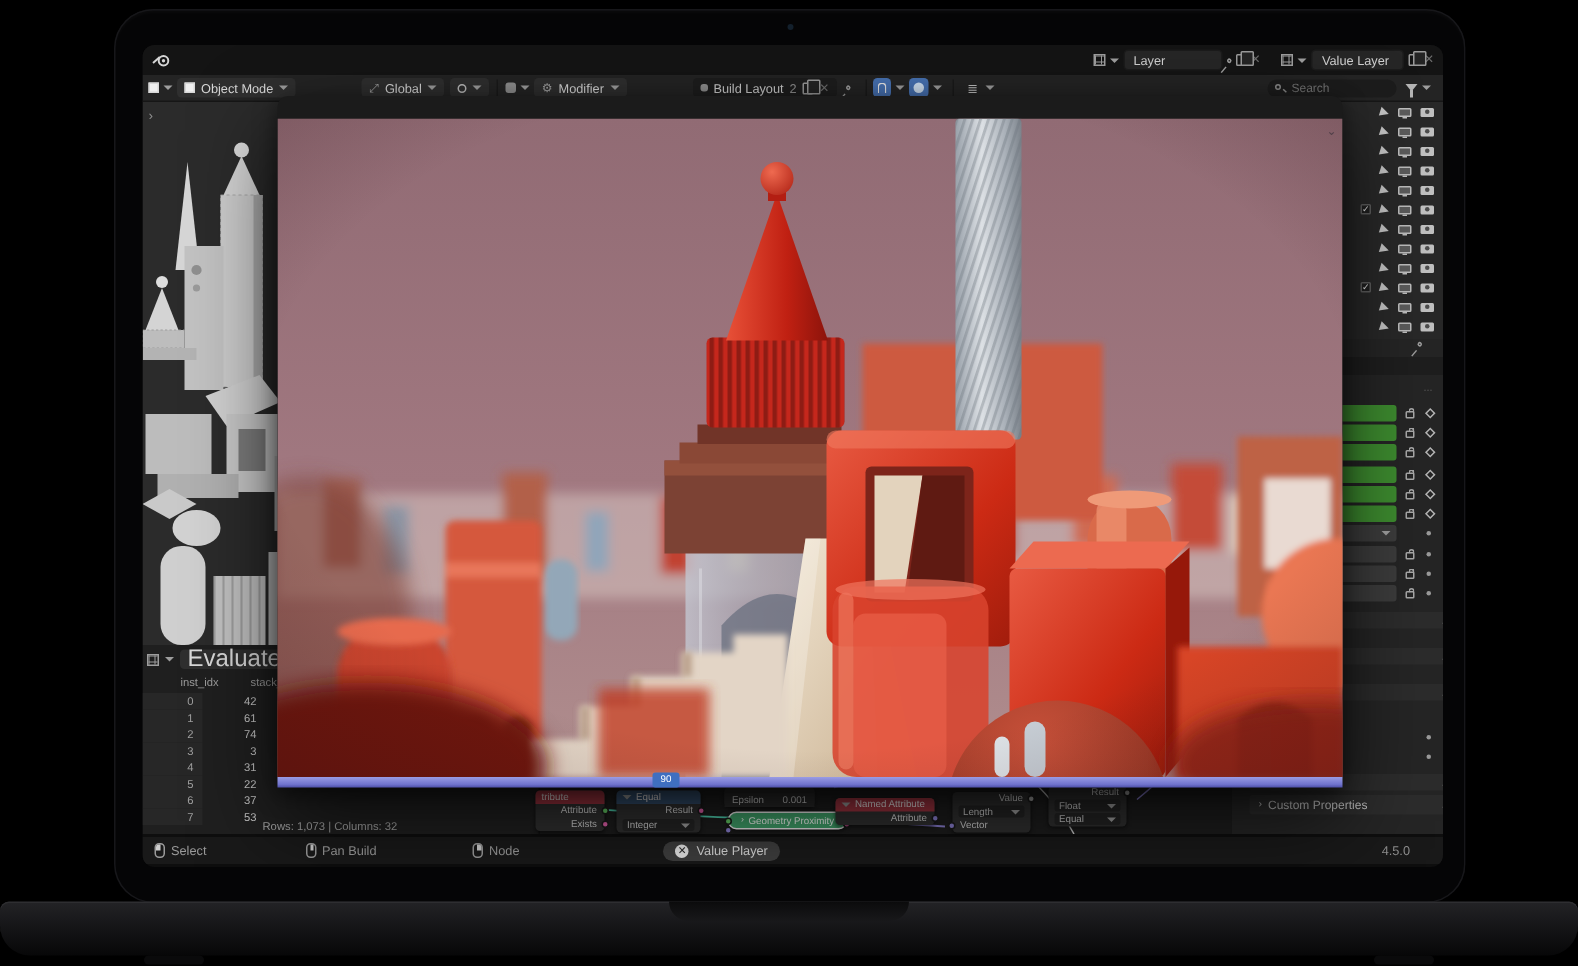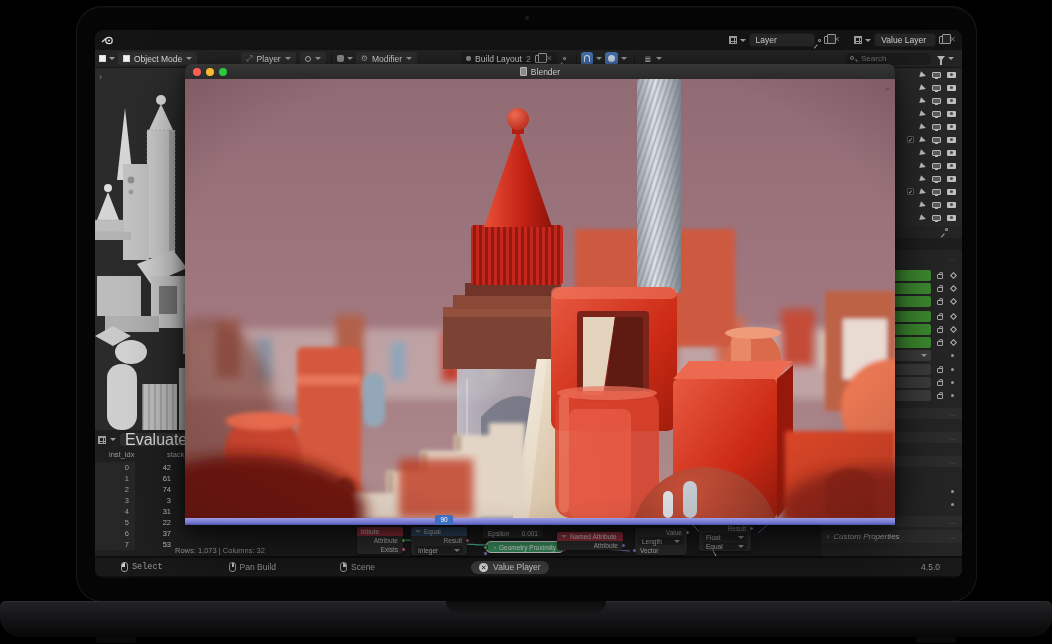--- a/index.html
+++ b/index.html
@@ -73,21 +73,21 @@
   
   .props{left:726px;top:196px;width:141px;height:330px;background:#252525;}
   .gfield{position:absolute;left:2px;width:108px;height:11px;background:#3d8b2f;border-radius:2px;
       color:#eef6ea;font-size:7px;line-height:11px;text-align:right;padding-right:4px;}
   .nfield{position:absolute;left:2px;width:108px;height:11px;background:#3c3c3c;border-radius:2px;
       color:#d2d2d2;font-size:7px;line-height:11px;text-align:right;padding-right:4px;}
   .icon-lock{position:absolute;width:6px;height:5px;border:1px solid #a8a8a8;border-radius:1px;}
   .icon-lock::before{content:"";position:absolute;left:1px;top:-3px;width:2px;height:2px;border:1px solid #a8a8a8;border-bottom:none;border-radius:2px 2px 0 0;}
   .icon-diamond{position:absolute;width:5px;height:5px;border:1px solid #b5b5b5;transform:rotate(45deg);}
   .icon-dot{position:absolute;width:3px;height:3px;border-radius:50%;background:#9a9a9a;}
-  .panel-bar{position:absolute;left:0;width:141px;background:#2c2c2c;border-radius:2px;color:#bdbdbd;font-style:italic;}
+  .panel-bar{position:absolute;left:12px;width:141px;background:#2c2c2c;border-radius:2px;color:#bdbdbd;}
   .props-item{position:absolute;font-size:7.5px;color:#c3c3c3;width:100px;text-align:right;}
   .grip{position:absolute;right:6px;color:#6e6e6e;font-size:6px;letter-spacing:1px;}
   
   .spreadsheet{left:0;top:400px;width:265px;height:126px;background:#1f1f1f;border-right:1px solid #141414;}
   .ss-row{position:absolute;width:265px;height:11px;font-size:7.5px;color:#c3c3c3;}
   .ss-idx{position:absolute;left:0;width:40px;text-align:right;padding-right:6px;background:#272727;height:11px;line-height:11px;color:#9f9f9f;}
   .ss-val{position:absolute;left:40px;width:36px;text-align:right;height:11px;line-height:11px;}
   .ss-extra{position:absolute;display:flex;}
   .ss-extra span{width:36px;text-align:right;font-size:7.5px;color:#c3c3c3;}
   
@@ -196,21 +196,21 @@
     </span>
     <span style="display:flex;">
 
     <span class="hmenu"></span>
         <span class="hmenu"></span>
         <span class="hmenu"></span>
         <span class="hmenu"></span>
       </span>
     <span class="dd" style="margin-left:4px;">
       <span class="icon-axes">⤢</span>
-      <span>Player</span>
+      <span>Global</span>
       <span class="icon-chevron-down"></span>
     </span>
     <span class="dd" style="margin-left:4px;">
       <span style="width:6px;height:6px;border:1px solid #bbb;border-radius:50%;display:inline-block;"></span>
       <span class="icon-chevron-down"></span>
     </span>
     <span style="width:1px;height:12px;background:#1a1a1a;margin:0 5px;"></span>
     <span class="icon-node-dot"></span>
     <span class="icon-chevron-down" style="margin:0 3px;"></span>
     <span class="dd">
@@ -299,21 +299,21 @@
   <div class="abs spreadsheet">
     <div style="position:absolute;left:3px;top:3px;display:flex;align-items:center;gap:4px;">
       <span class="icon-grid"></span>
       <span class="icon-chevron-down"></span>
       <span class="dd" style="width:96px;justify-content:space-between;">
         <span>Evaluated</span>
         <span class="icon-chevron-down"></span>
       </span>
     </div>
     <div style="position:absolute;top:20px;left:0;width:265px;height:10px;font-size:7.5px;color:#9c9c9c;">
-      <span style="position:absolute;left:14px;width:48px;text-align:left;">inst_idx</span>
+      <span style="position:absolute;left:14px;width:48px;text-align:center;">inst_idx</span>
       <span style="position:absolute;left:72px;width:48px;text-align:left;">stack_t</span>
     </div>
     <div>
 
     <div class="ss-row" style="top: 32px;">
           <span class="ss-idx">0</span>
           <span class="ss-val">42</span>
         </div>
         <div class="ss-row" style="top: 43px;">
           <span class="ss-idx">1</span>
@@ -607,49 +607,40 @@
       <span class="icon-diamond" style="left: 130px; top: 114px;"></span>
       <span class="icon-lock" style="left: 116px; top: 142px;"></span>
       <span class="icon-dot" style="left: 130px; top: 142px;"></span>
       <span class="icon-lock" style="left: 116px; top: 155px;"></span>
       <span class="icon-dot" style="left: 130px; top: 155px;"></span>
       <span class="icon-lock" style="left: 116px; top: 168px;"></span>
       <span class="icon-dot" style="left: 130px; top: 168px;"></span>
     </div>
 
   <div class="abs statusbar">
-    <span style="margin-left:26px;display:flex;align-items:center;font-family:Liberation Mono, monospace;">
+    <span style="margin-left:8px;display:flex;align-items:center;">
       <span class="mouse-ico mouse-lmb"></span>
       <span>Select</span>
     </span>
     <span style="margin-left:66px;display:flex;align-items:center;">
       <span class="mouse-ico mouse-mmb"></span>
       <span>Pan Build</span>
     </span>
     <span style="margin-left:64px;display:flex;align-items:center;">
       <span class="mouse-ico mouse-rmb"></span>
-      <span>Scene</span>
+      <span>Node</span>
     </span>
     <span class="player-pill" style="margin-left:96px;">
       <span class="icon-xcircle">✕</span>
       <span>Value Player</span>
     </span>
     <span class="version-txt">4.5.0</span>
   </div>
 
   <div class="abs flwindow">
-    <div class="titlebar">
-      <span class="tl" style="left:8px;background:#ff5e57;"></span>
-      <span class="tl" style="left:21px;background:#febb2e;"></span>
-      <span class="tl" style="left:34px;background:#2bc840;"></span>
-      <span class="title-txt">
-        <span class="icon-doc"></span>
-        <span>Blender</span>
-      </span>
-    </div>
 
     <svg style="position:absolute;left:0;top:15px;" width="710" height="439" viewBox="0 0 710 439">
       <defs>
         <linearGradient id="sky" x1="0" y1="0" x2="0" y2="1">
           <stop offset="0" stop-color="#916b74"></stop>
             <stop offset=".55" stop-color="#a17880"></stop>
             <stop offset="1" stop-color="#b08e8e"></stop>
         </linearGradient>
         <linearGradient id="graycol" x1="0" y1="0" x2="1" y2="0">
           <stop offset="0" stop-color="#99a1aa"></stop>

